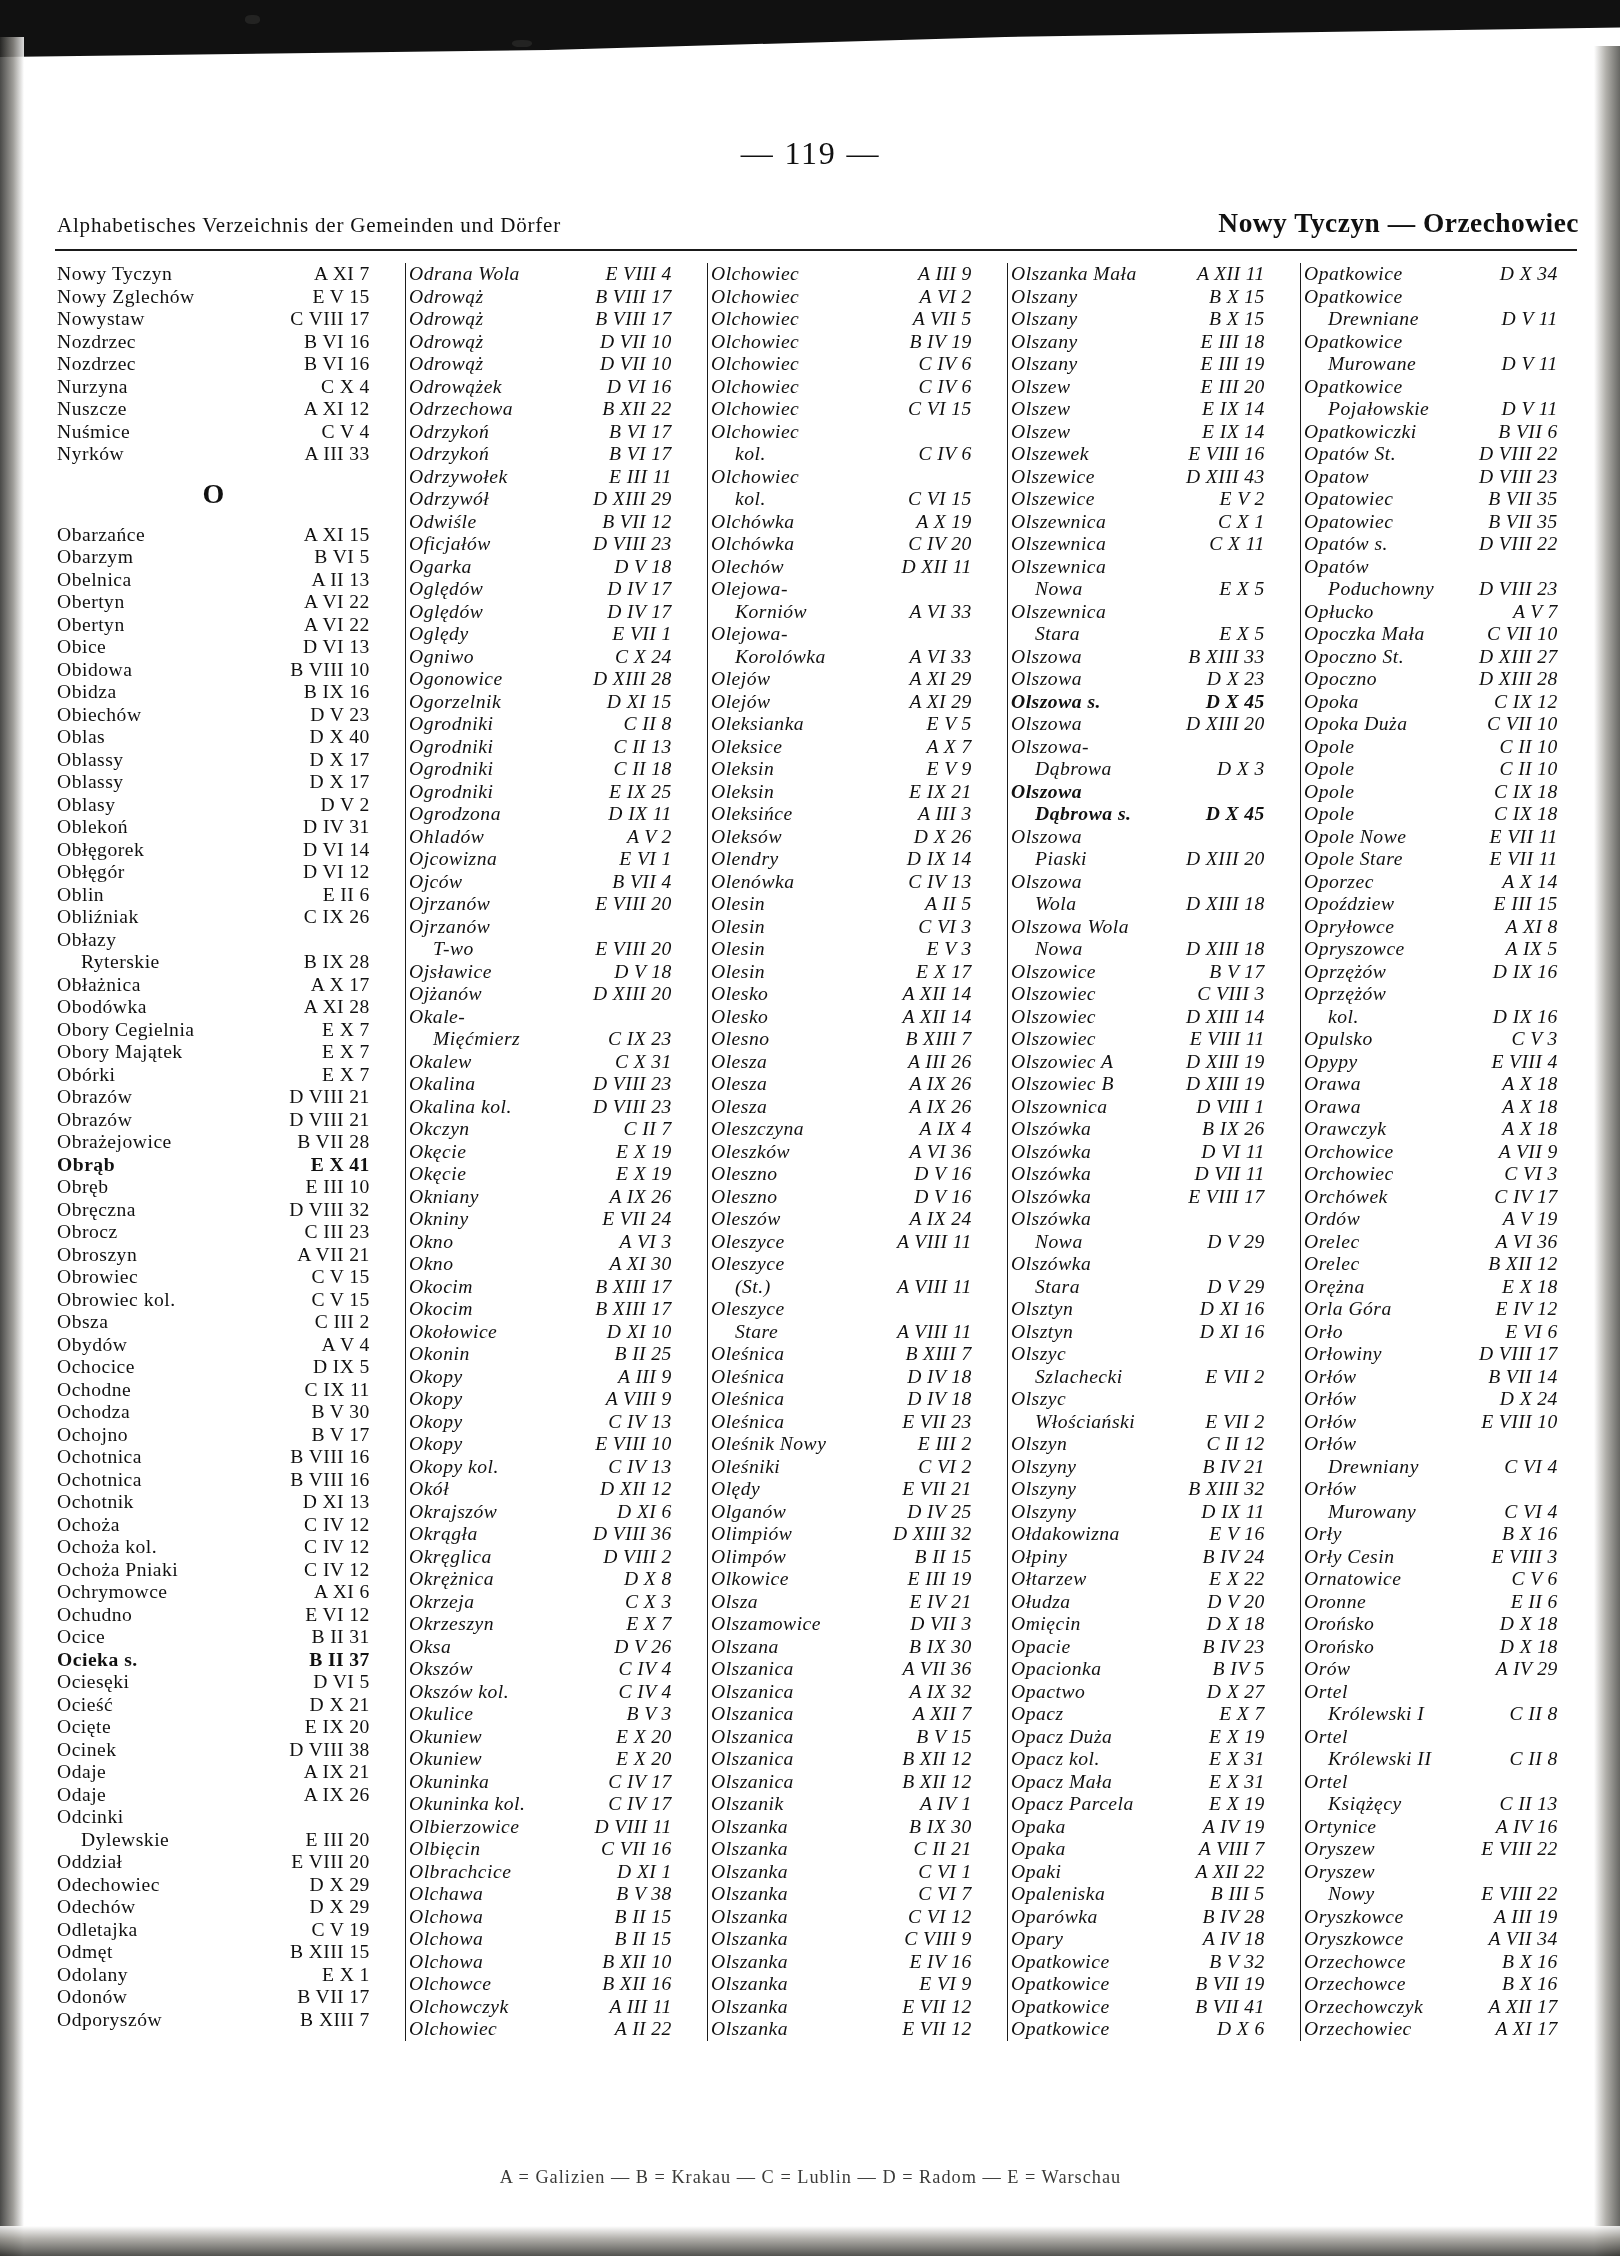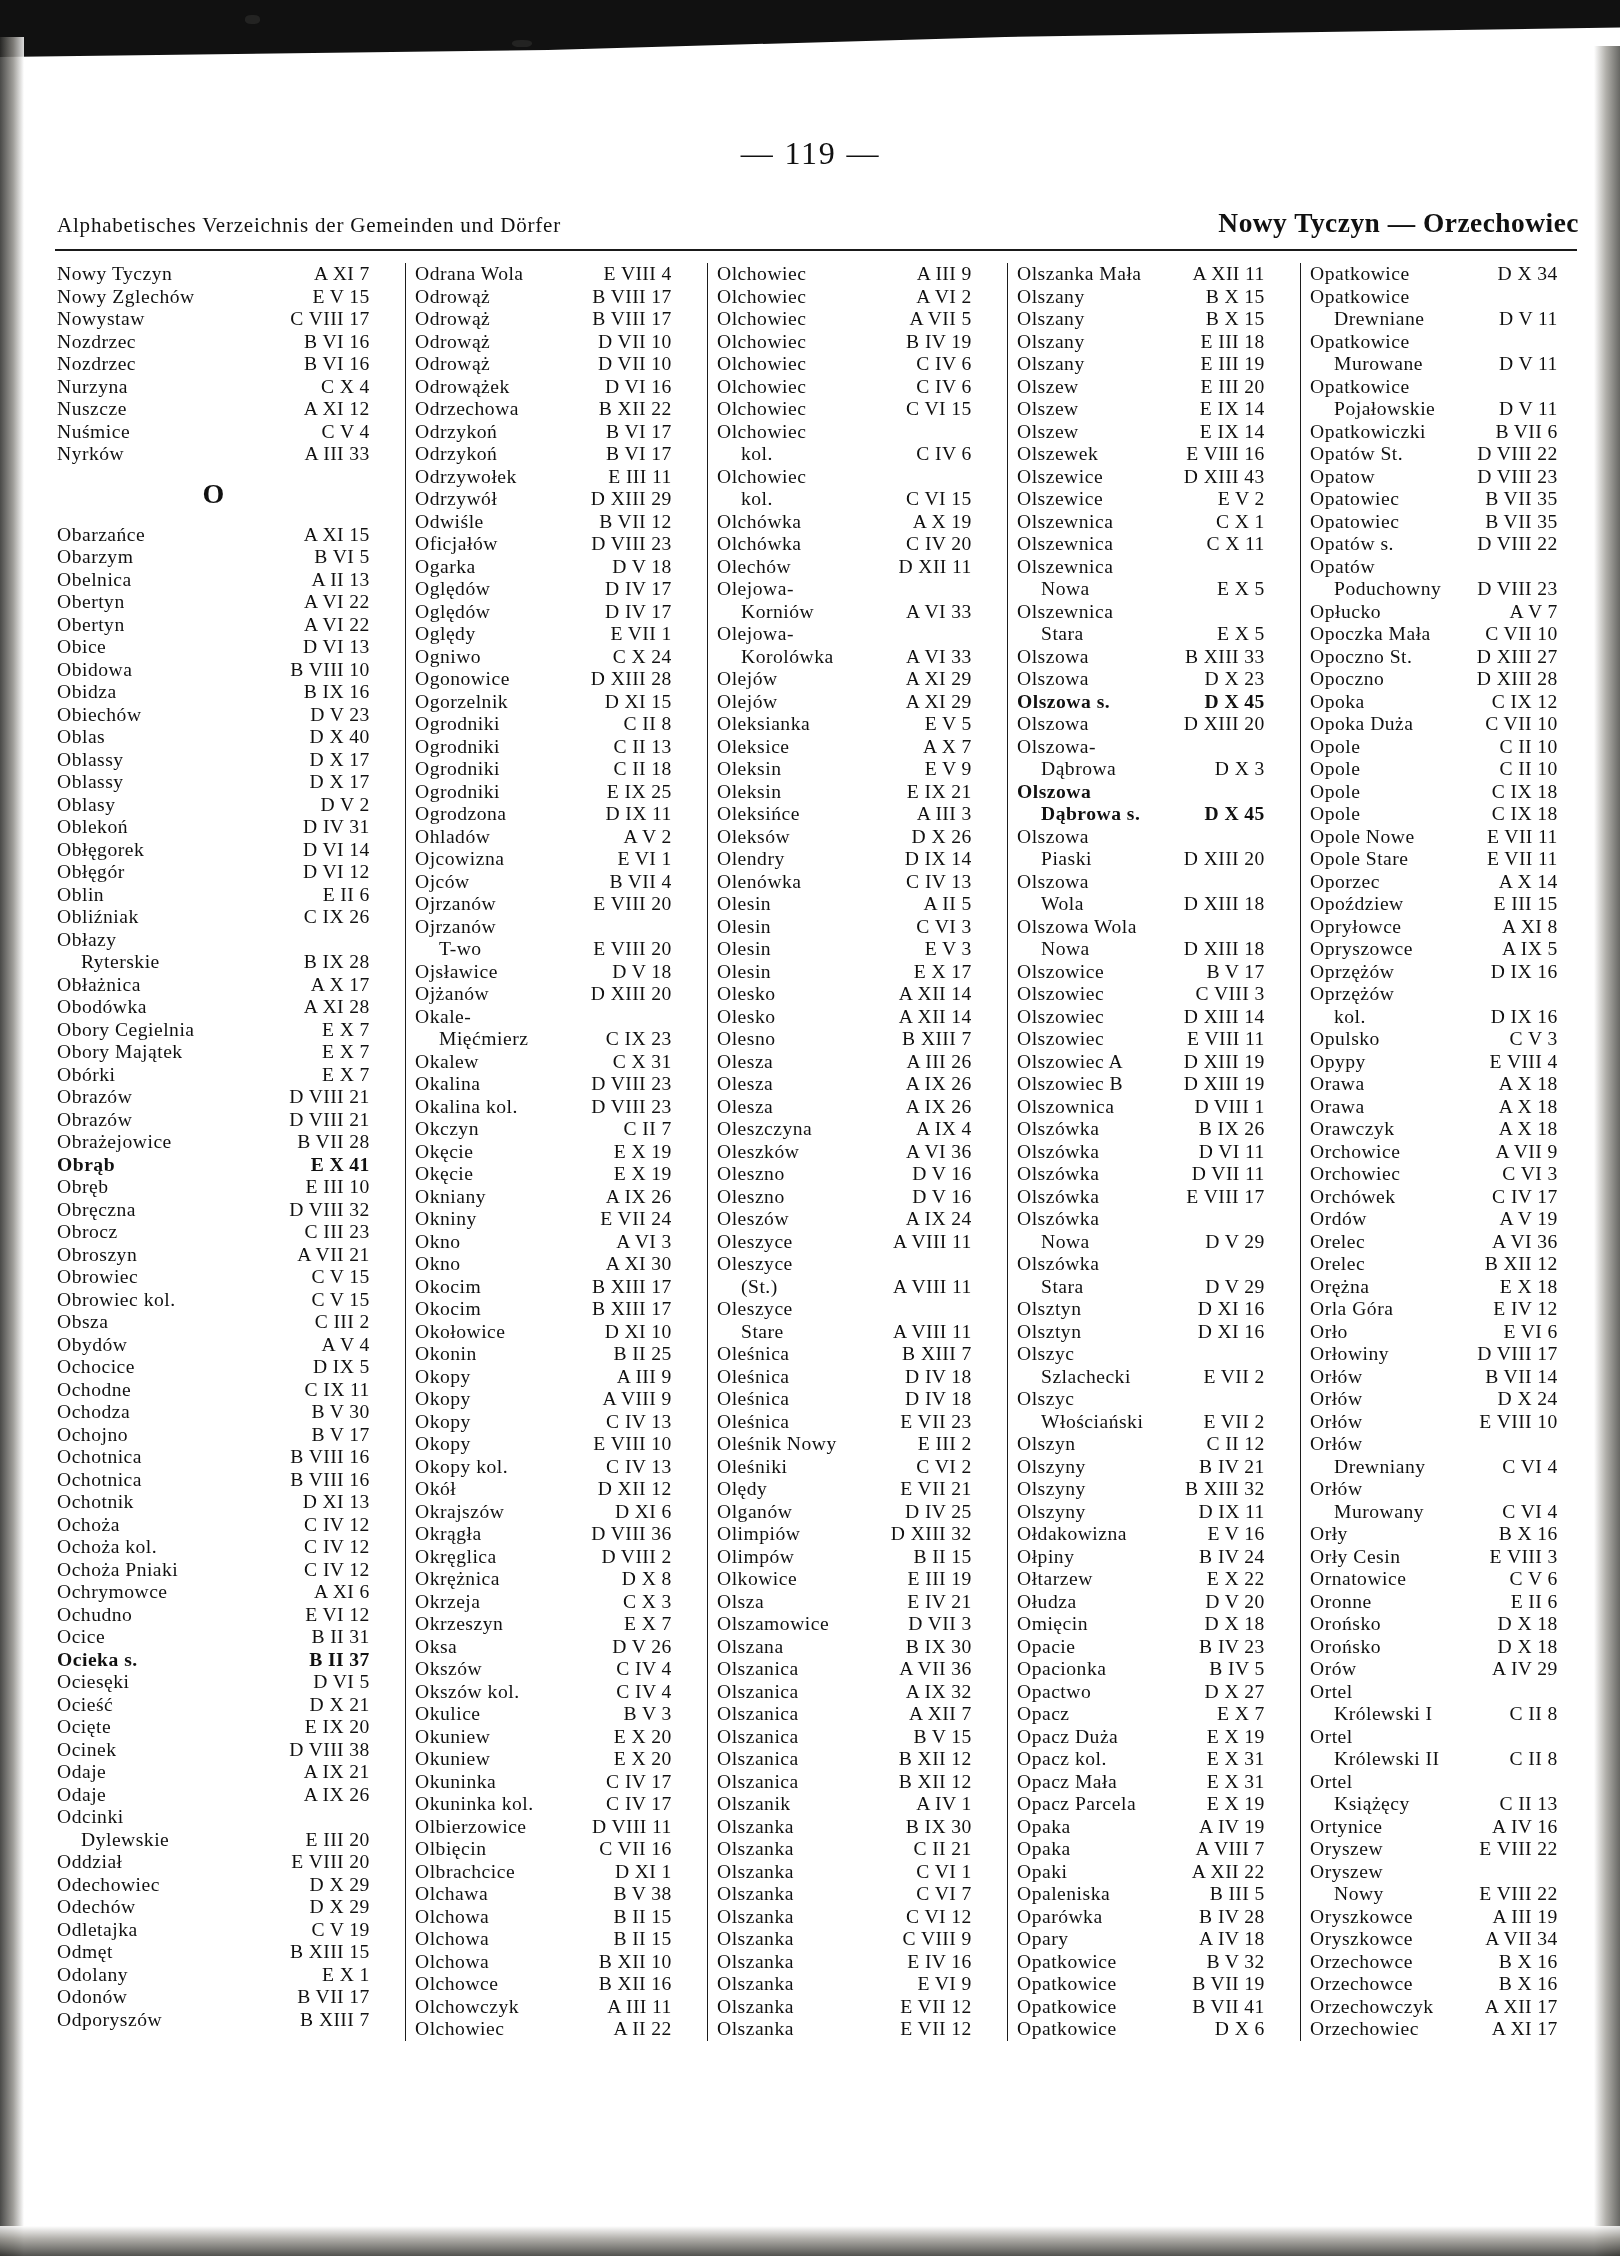--- a/index.html
+++ b/index.html
@@ -85,21 +85,21 @@
     height: 1882px;
     display: flex;
     align-items: flex-start;
     gap: 28px;
   }
   .col {
     position: relative;
     box-sizing: border-box;
     padding-right: 7.3px;
   }
-  .col + .col { border-left: 1.8px solid #1d1d1d; padding-left: 9px; }
+  .col + .col { border-left: 1.8px solid #1d1d1d; padding-left: 3px; font-style: italic; }
   .c1 { width: 320px; border-left: none; }
   .c2 { width: 274px; }
   .c3 { width: 272px; }
   .c4 { width: 265px; }
   .c5 { width: 265px; }
 
   .entry {
     display: flex;
     align-items: baseline;
     justify-content: space-between;
@@ -1729,14 +1729,15 @@
           <span class="nm">Orzechowczyk</span>
           <span class="cd">A XII 17</span>
         </div>
         <div class="entry">
           <span class="nm">Orzechowiec</span>
           <span class="cd">A XI 17</span>
         </div>
       </div>
     </div>
 
+  <div class="footnote">A = Galizien — B = Krakau — C = Lublin — D = Radom — E = Warschau</div>
 </div>
 
 
 </body></html>

